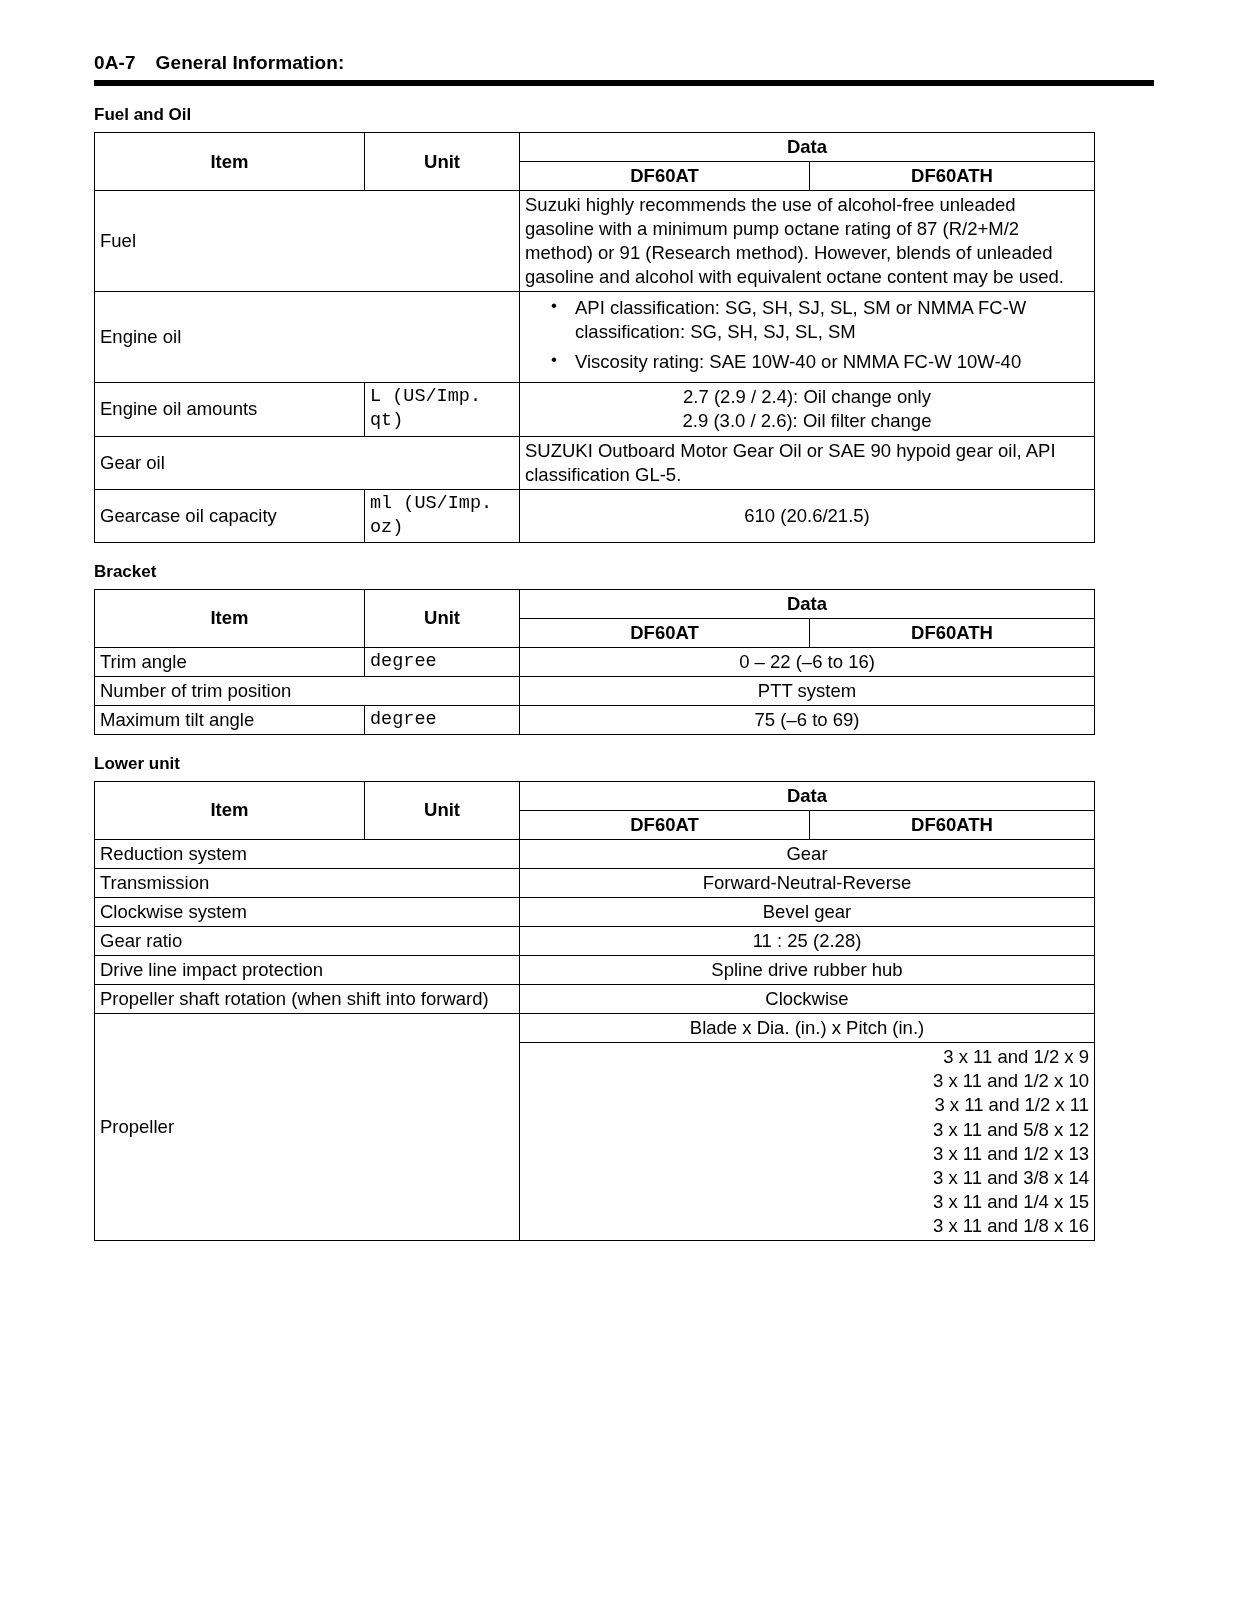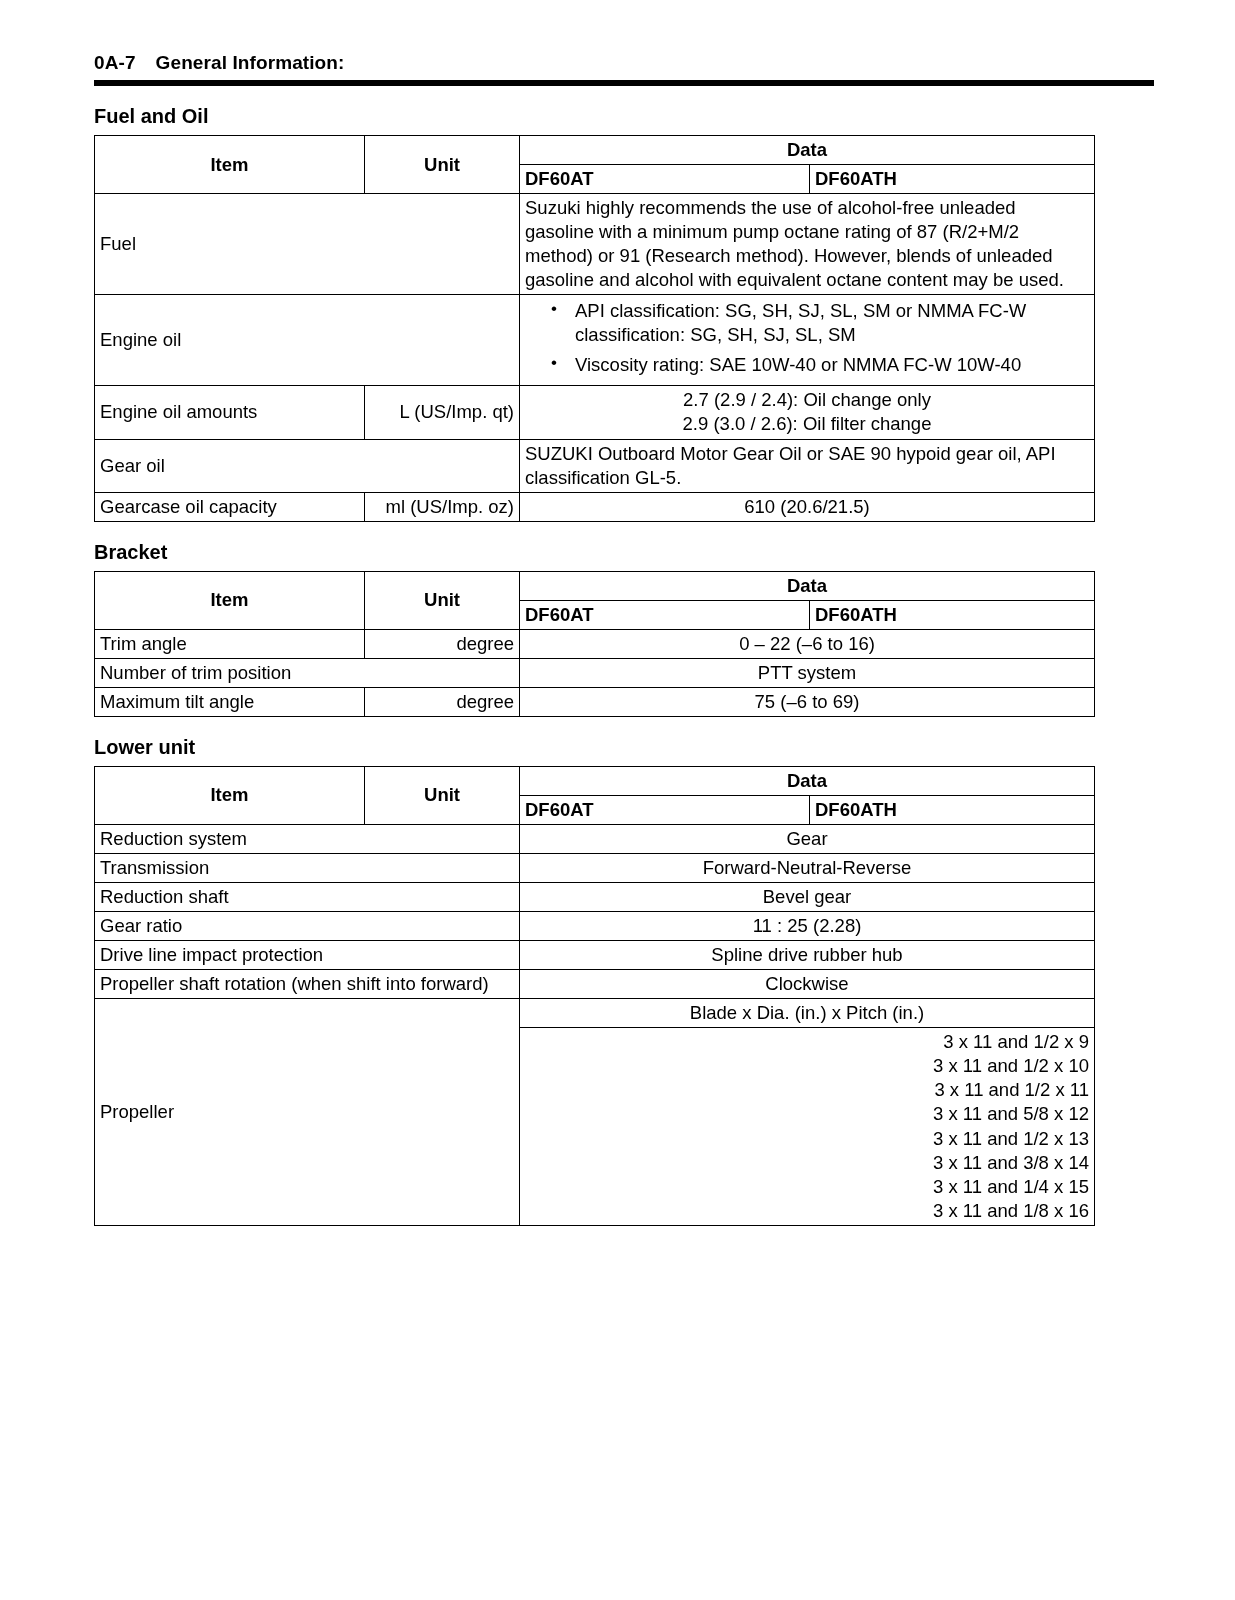--- a/index.html
+++ b/index.html
@@ -36,21 +36,21 @@
   .header-rule {
     margin-top: 6px;
     height: 6px;
     background: #000;
     width: 1060px;
   }
 
   
   .section-title {
     font-weight: bold;
-    font-size: 20px;
+    font-size: 17px;
     margin-top: 19px;
     margin-bottom: 7px;
   }
 
   
   table.spec {
     border-collapse: collapse;
     width: 1000px;
     table-layout: fixed;
     font-size: 18.5px;
@@ -63,24 +63,24 @@
     vertical-align: middle;
   }
   table.spec th { font-weight: bold; }
   .c-item  { width: 270px; }
   .c-unit  { width: 155px; }
   .c-dataL { width: 290px; }
   .c-dataR { width: 285px; }
 
   .hd-item, .hd-unit { text-align: center; }
   .hd-data  { text-align: center; }
-  .hd-model { text-align: left; }
+  .hd-model { text-align: center; }
 
   .cell-item { text-align: left; }
-  .cell-unit { text-align: right; }
+  .cell-unit { text-align: left; font-family: Liberation Mono, monospace; }
   .cell-ctr  { text-align: center; }
   .cell-left { text-align: left; }
 
   .pad-item { padding-left: 6px; }
 
   
   ul.bullets {
     margin: 2px 0 3px 0;
     padding: 0 0 0 26px;
     list-style: none;
@@ -233,21 +233,21 @@
 
       <tr>
         <td class="cell-item pad-item" colspan="2">Reduction system</td>
         <td class="cell-ctr" colspan="2">Gear</td>
       </tr>
       <tr>
         <td class="cell-item pad-item" colspan="2">Transmission</td>
         <td class="cell-ctr" colspan="2">Forward-Neutral-Reverse</td>
       </tr>
       <tr>
-        <td class="cell-item pad-item" colspan="2">Reduction shaft</td>
+        <td class="cell-item pad-item" colspan="2">Clockwise system</td>
         <td class="cell-ctr" colspan="2">Bevel gear</td>
       </tr>
       <tr>
         <td class="cell-item pad-item" colspan="2">Gear ratio</td>
         <td class="cell-ctr" colspan="2">11 : 25 (2.28)</td>
       </tr>
       <tr>
         <td class="cell-item pad-item" colspan="2">Drive line impact protection</td>
         <td class="cell-ctr" colspan="2">Spline drive rubber hub</td>
       </tr>

